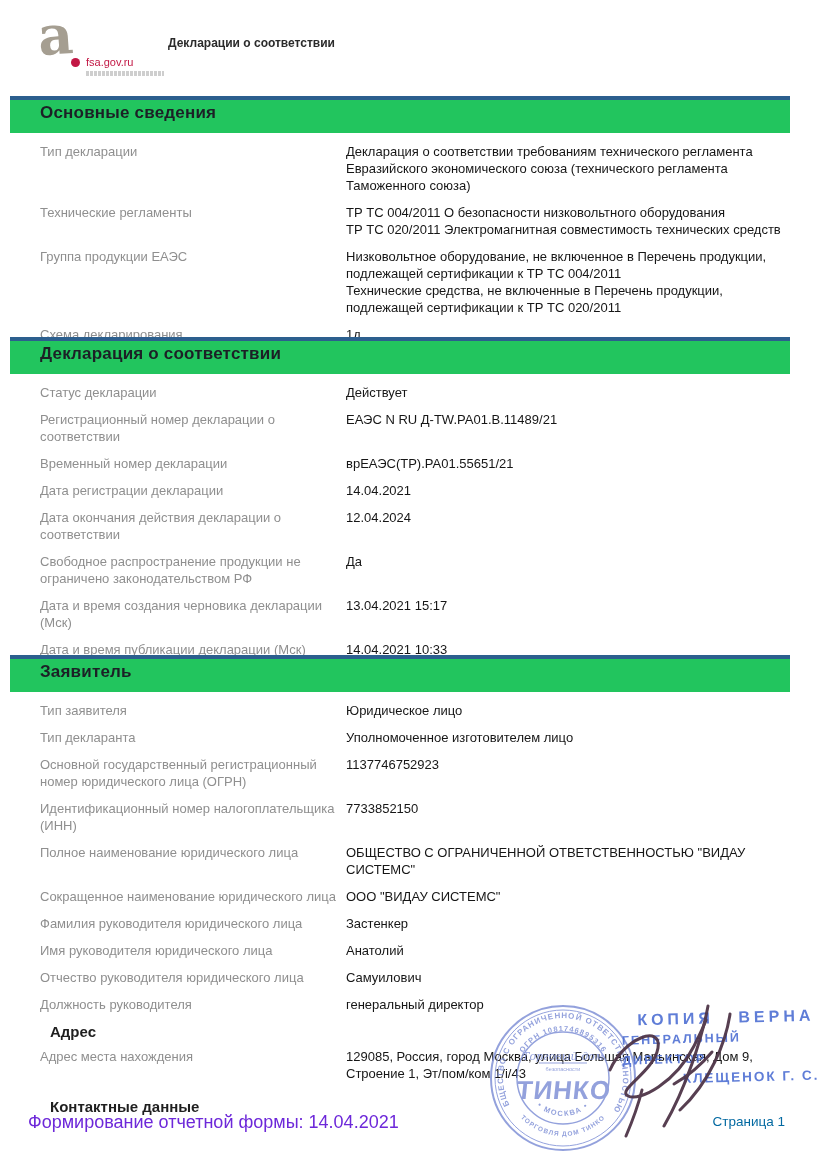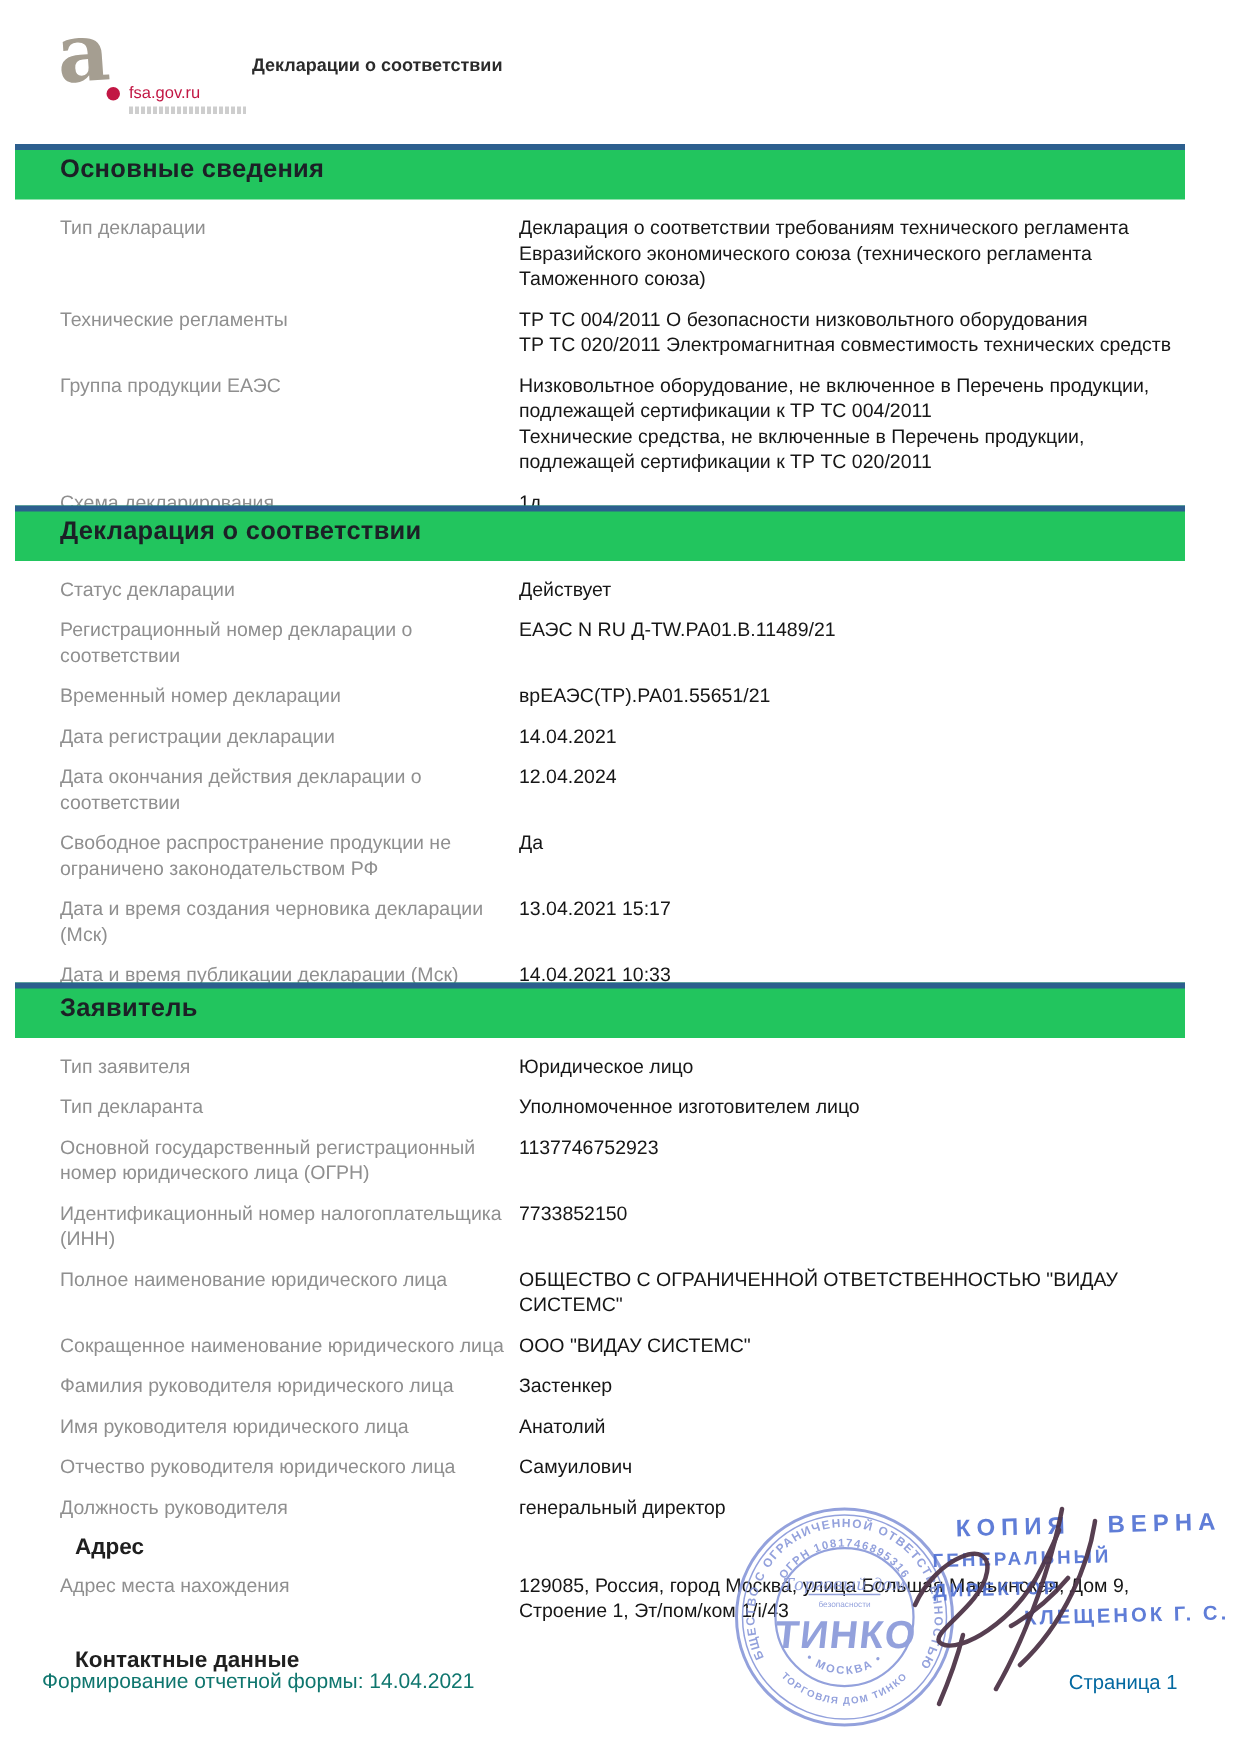--- a/index.html
+++ b/index.html
@@ -24,21 +24,21 @@
   .section{position:absolute;left:10px;width:780px;}
   .band{border-top:4px solid #2c5f8e;background:#22c55e;height:30px;padding:3px 0 0 30px;box-sizing:content-box;}
   .band-title{font-size:17px;font-weight:bold;color:#1c2026;letter-spacing:.2px;}
   .rows{padding:10px 0 0 30px;}
   .row{display:flex;margin-bottom:10px;}
   .label{width:300px;flex:0 0 300px;padding-right:6px;color:#8f8f8f;font-size:13px;line-height:17px;}
   .value{flex:1;color:#161616;font-size:13px;line-height:17px;white-space:pre-line;}
   .subhead{font-size:15px;font-weight:bold;color:#1f1f1f;margin:4px 0 8px 10px;}
   .subhead.gap{margin-top:16px;}
   
-  .footer-left{position:absolute;left:28px;top:1112px;font-size:14px;color:#0f766e;}
+  .footer-left{position:absolute;left:28px;top:1112px;font-size:18px;color:#6d28d9;}
   .footer-right{position:absolute;right:38px;top:1114px;font-size:13.5px;color:#0369a1;}
   
   .stamp-layer{position:absolute;left:0;top:0;width:823px;height:1164px;pointer-events:none;}
   .round-stamp{position:absolute;left:487px;top:1002px;opacity:.88;}
   .copy-stamp{
     position:absolute;left:622px;top:1008px;width:205px;transform:rotate(-1.5deg);
     color:#4e6fd3;font-weight:bold;opacity:.9;line-height:20px;
   }
   .copy-l1{font-size:16px;letter-spacing:4px;word-spacing:16px;padding-left:16px;}
   .copy-l2{font-size:12.5px;letter-spacing:2px;word-spacing:12px;}

